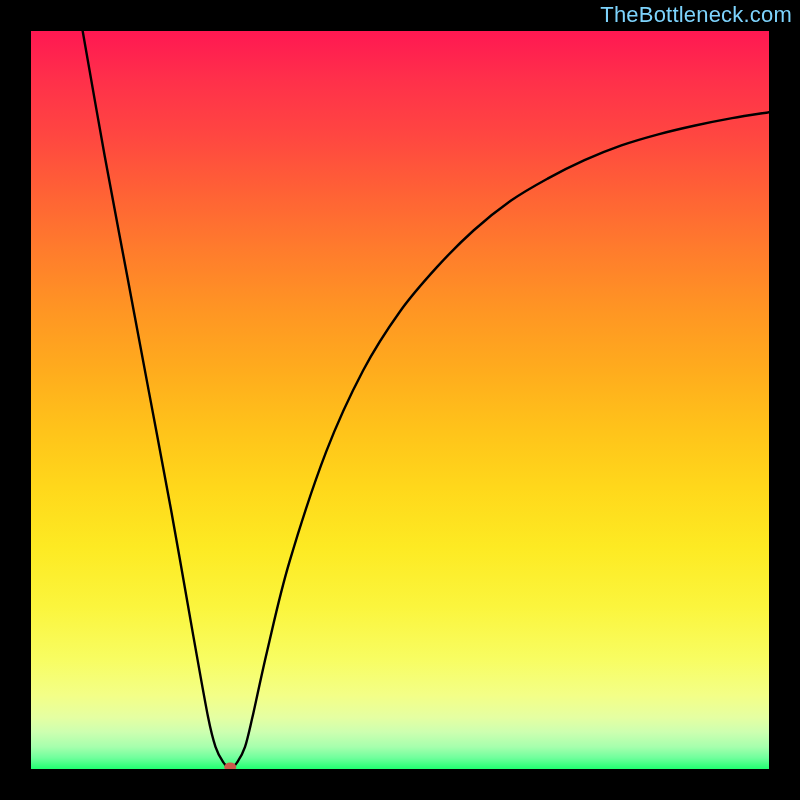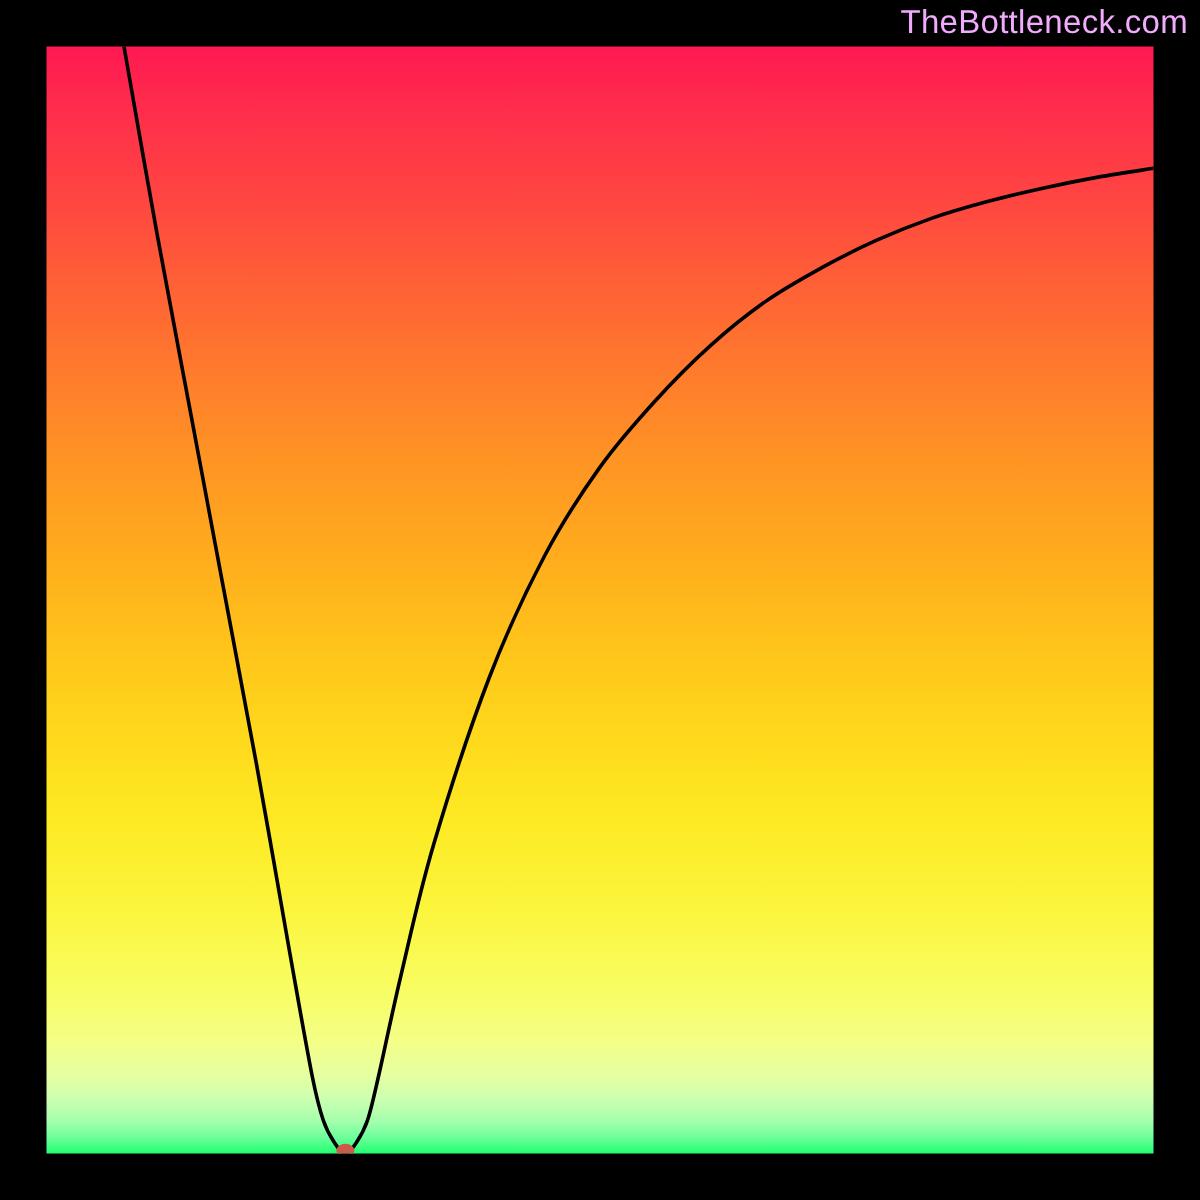--- a/index.html
+++ b/index.html
@@ -15,21 +15,21 @@
     width: 800px;
     height: 800px;
     background: #000;
   }
   .attribution {
     position: absolute;
     top: 2px;
     right: 8px;
     font-family: Arial, Helvetica, sans-serif;
     font-size: 22px;
-    color: #f0abfc;
+    color: #7dd3fc;
     font-weight: 500;
     letter-spacing: 0.2px;
     z-index: 10;
     margin-left: 40px;
   }
   .plot-area {
     position: absolute;
     left: 31px;
     top: 31px;
     width: 738px;

